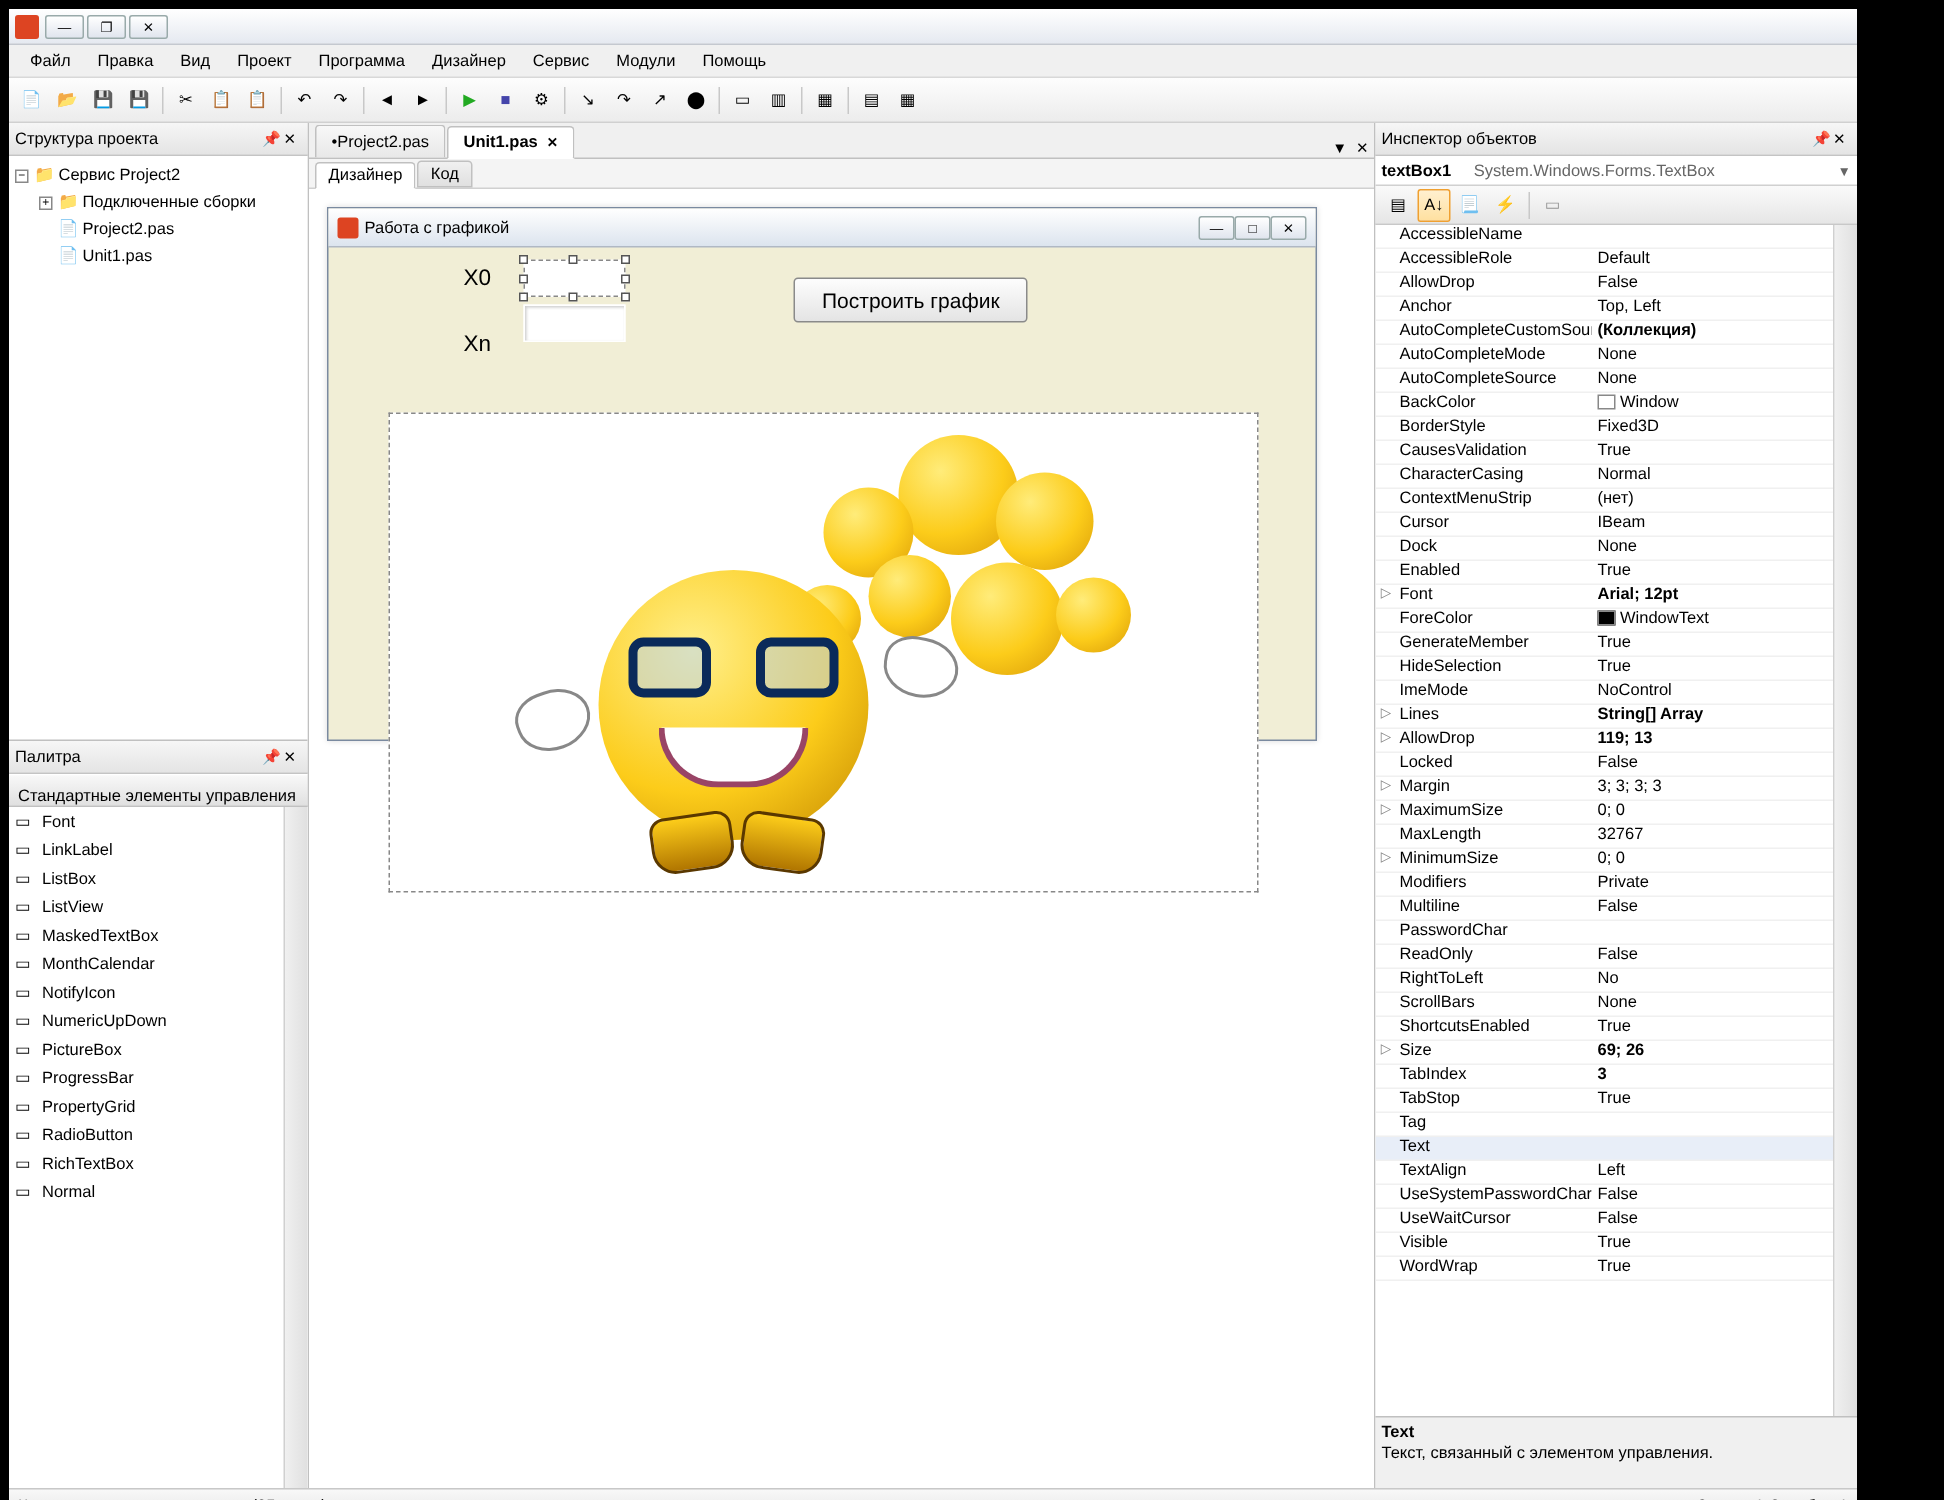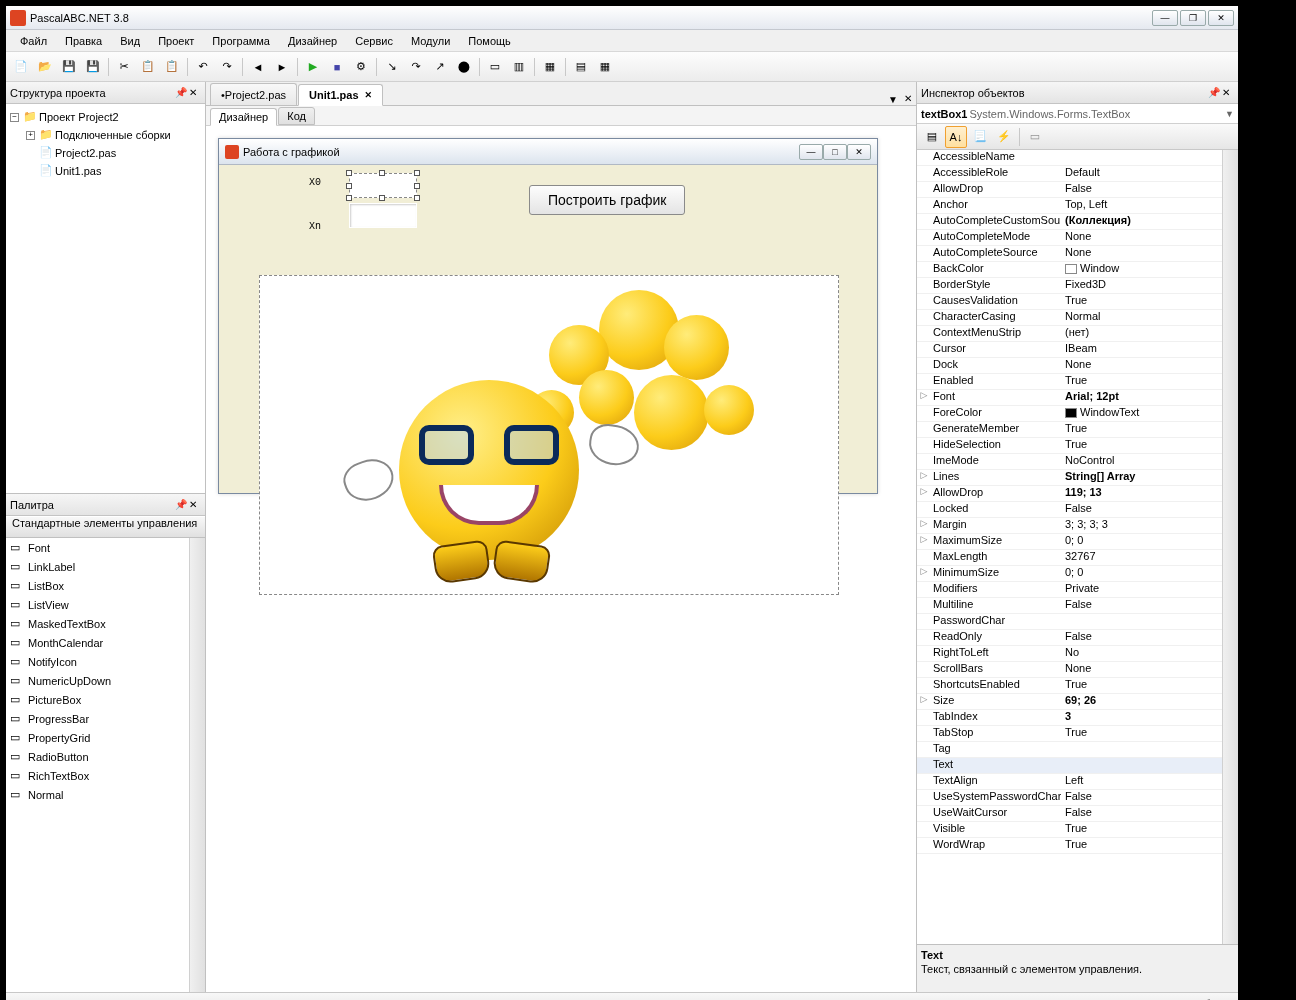--- a/index.html
+++ b/index.html
@@ -20,40 +20,40 @@
 .panel-hd{height:22px;background:linear-gradient(#f6f6f6,#e4e4e4);border-bottom:1px solid #c4c4c4;display:flex;align-items:center;padding:0 4px;font-weight:400}
 .panel-hd .title{flex:1}
 .pin{width:12px;height:12px;font-size:10px}
 .closex{width:12px;height:12px;font-size:10px;margin-left:2px}
 .tree{flex:1;background:#fff;padding:4px;overflow:auto;border-bottom:1px solid #c0c0c0}
 .tree-item{display:flex;align-items:center;height:18px;gap:2px}
 .tree-item.l1{padding-left:0}
 .tree-item.l2{padding-left:16px}
 .sq{width:9px;height:9px;border:1px solid #888;display:inline-flex;align-items:center;justify-content:center;font-size:8px;line-height:1;margin-right:2px}
 .ficon{width:14px;height:14px;display:inline-block}
-.pal-groupbtn{height:22px;background:linear-gradient(#f8f8f8,#e0e0e0);border-top:1px solid #fff;border-bottom:1px solid #c0c0c0;display:flex;align-items:flex-start;padding:0 6px}
+.pal-groupbtn{height:22px;background:linear-gradient(#f8f8f8,#e0e0e0);border-top:1px solid #fff;border-bottom:1px solid #c0c0c0;display:flex;align-items:flex-end;padding:0 6px}
 .pal-list{flex:1;background:#fff;overflow:auto}
 .pal-item{height:19px;display:flex;align-items:center;padding:0 4px;gap:4px}
 .center{flex:1;display:flex;flex-direction:column;background:#fff}
 .tabs{height:24px;display:flex;align-items:flex-end;padding-left:4px;background:#f0f0f0;border-bottom:1px solid #c0c0c0;position:relative}
 .tab{height:22px;padding:0 10px;display:flex;align-items:center;border:1px solid #c0c0c0;border-bottom:none;background:linear-gradient(#f8f8f8,#e8e8e8);border-radius:3px 3px 0 0;margin-right:1px}
 .tab.active{background:#fff;border-bottom:1px solid #fff;margin-bottom:-1px;font-weight:700}
 .tabs .spacer{flex:1}
 .tabs .dd{margin-right:4px;font-size:10px}
 .subtabs{height:20px;display:flex;padding-left:4px;align-items:flex-end;background:#f4f4f4;border-bottom:1px solid #d0d0d0}
 .subtab{height:18px;padding:0 8px;border:1px solid #c0c0c0;border-radius:3px 3px 0 0;margin-right:1px;display:flex;align-items:center;background:#fff;border-bottom:1px solid #fff;margin-bottom:-1px}
 .subtab.inactive{background:linear-gradient(#f0f0f0,#e0e0e0);border-bottom:1px solid #c0c0c0;margin-bottom:0}
 .design-area{flex:1;background:#fff;padding:12px;overflow:auto}
 .form-window{width:660px;height:356px;border:1px solid #7a8aa0;background:#f1eed6;box-shadow:0 0 4px rgba(0,0,0,.15)}
 .form-title{height:26px;background:linear-gradient(#fff,#dce4ee);display:flex;align-items:center;padding:0 6px;border-bottom:1px solid #b0b8c4}
 .form-title .icon{width:14px;height:14px;margin-right:4px;background:#d42;border-radius:2px}
 .form-title .t{flex:1}
 .form-title .winbtn{width:24px;height:16px}
 .form-body{position:relative;height:442px}
-.lbl{position:absolute;font-size:10px;font-family:Liberation Mono, monospace}
+.lbl{position:absolute;font-size:15px;font-family:Liberation Sans, sans-serif}
 .txtbox{position:absolute;width:68px;height:25px;background:#fff;border:1px solid #b0b0b0}
 .txtbox.sel{border:1px dashed #888}
 .handle{position:absolute;width:6px;height:6px;background:#fff;border:1px solid #555}
 .bigbtn{position:absolute;padding:6px 18px;background:linear-gradient(#fdfdfd,#e4e4e4);border:1px solid #8a8a8a;border-radius:3px;font-size:14px}
 .picbox{position:absolute;left:40px;top:110px;width:580px;height:320px;border:1px dashed #888;background:#fff;display:flex;align-items:center;justify-content:center}
 .smiley{width:460px;height:300px;position:relative}
 .balloons{position:absolute;right:10px;top:5px;width:260px;height:200px}
 .balloon{position:absolute;border-radius:50%;background:radial-gradient(circle at 35% 30%,#ffec7a,#fccc1a 55%,#d89a08)}
 .b1{width:80px;height:80px;left:90px;top:0}
 .b2{width:60px;height:60px;left:40px;top:35px}
@@ -68,21 +68,21 @@
 .lens.l{left:0}.lens.r{right:0}
 .mouth{position:absolute;left:40px;top:105px;width:100px;height:40px;border:4px solid #946;border-top:none;border-radius:0 0 60px 60px;background:#fff}
 .hand{position:absolute;width:50px;height:40px;background:#fff;border:2px solid #888;border-radius:40% 50% 50% 50%}
 .hand.hl{left:25px;top:175px;transform:rotate(-20deg)}
 .hand.hr{left:270px;top:140px;transform:rotate(10deg)}
 .shoe{position:absolute;width:55px;height:38px;background:linear-gradient(#fccc1a,#b07500);border-radius:10px 10px 16px 16px;border:2px solid #5a3800}
 .shoe.sl{left:115px;top:258px;transform:rotate(-8deg)}
 .shoe.sr{left:175px;top:258px;transform:rotate(8deg)}
 .right{width:322px;display:flex;flex-direction:column;border-left:1px solid #c0c0c0;background:#f4f4f4}
 .obj-sel{height:20px;display:flex;align-items:center;padding:0 4px;background:#fff;border-bottom:1px solid #d0d0d0}
-.obj-sel b{margin-right:2px}
+.obj-sel b{margin-right:15px}
 .obj-sel span{color:#666}
 .obj-sel .dd{margin-left:auto;font-size:9px}
 .ptoolbar{height:26px;display:flex;align-items:center;padding:0 4px;gap:2px;background:linear-gradient(#fafafa,#e6e6e6);border-bottom:1px solid #c8c8c8}
 .ptbtn{width:22px;height:22px;border:1px solid transparent;display:flex;align-items:center;justify-content:center;border-radius:2px}
 .ptbtn.active{border:1px solid #f0a030;background:linear-gradient(#fff0d0,#ffe0a0)}
 .prop-grid{flex:1;background:#fff;overflow:auto;font-size:11px}
 .prop-row{display:flex;height:16px;border-bottom:1px solid #f0f0f0}
 .prop-row .exp{width:14px;text-align:center;color:#888;font-size:9px}
 .prop-row .name{width:130px;padding-left:2px;overflow:hidden;white-space:nowrap}
 .prop-row .val{flex:1;padding-left:4px;overflow:hidden;white-space:nowrap}
@@ -94,21 +94,20 @@
 .statusbar{height:22px;background:linear-gradient(#f8f8f8,#e4e4e4);border-top:1px solid #c8c8c8;display:flex;align-items:center;padding:0 6px}
 .statusbar .l{flex:1}
 .scrollbar-v{width:16px;background:linear-gradient(90deg,#f0f0f0,#e0e0e0);border-left:1px solid #d0d0d0}
 </style>
 </head>
 <body>
 
 <div class="app">
   <div class="titlebar">
     <div class="icon"></div>
-    <div class="title">PascalABC.NET 3.8</div>
     <div class="winbtns">
       <div class="winbtn">—</div>
       <div class="winbtn">❐</div>
       <div class="winbtn">✕</div>
     </div>
   </div>
 
   <div class="menubar">
     <span>Файл</span>
     <span>Правка</span>
@@ -159,21 +158,21 @@
     <div class="left">
       <div class="panel-hd">
         <span class="title">Структура проекта</span>
         <span class="pin">📌</span>
         <span class="closex">✕</span>
       </div>
       <div class="tree" style="height:390px;flex:none">
         <div class="tree-item l1">
             <span class="sq">−</span>
             <span class="ficon">📁</span>
-            <span>Проект Project2</span>
+            <span>Сервис Project2</span>
           </div>
         <div class="tree-item l2">
             <span class="sq">+</span>
             <span class="ficon">📁</span>
             <span>Подключенные сборки</span>
           </div>
         <div class="tree-item l2">
             <span style="width:11px"></span>
             <span class="ficon">📄</span>
             <span>Project2.pas</span>

